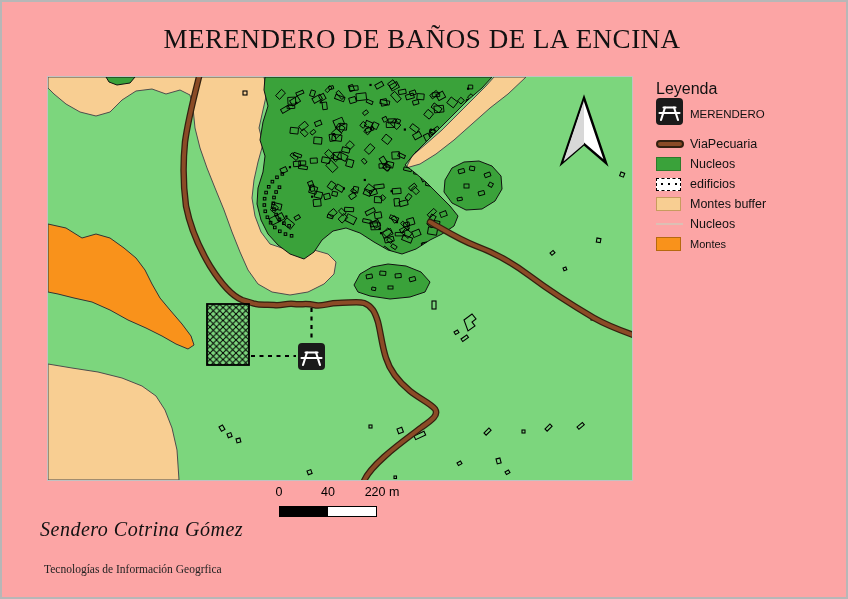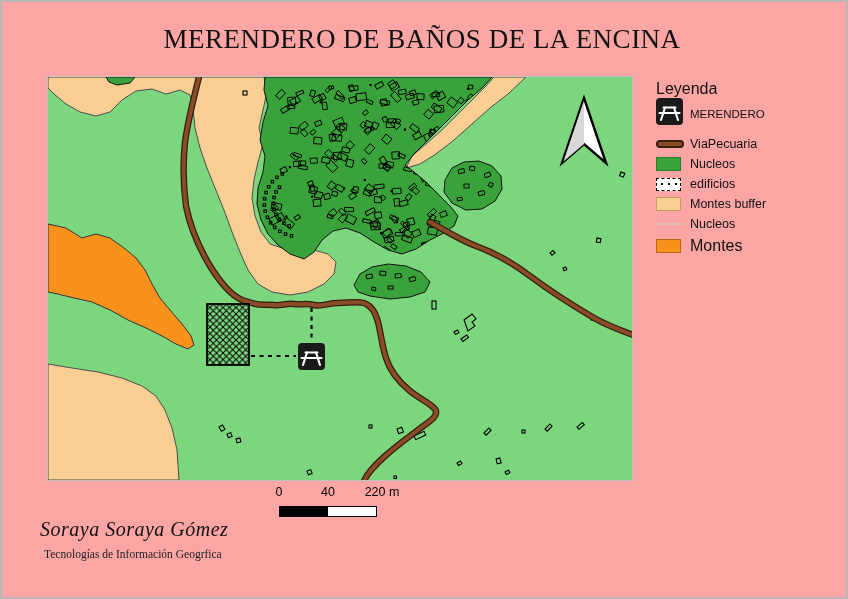--- a/index.html
+++ b/index.html
@@ -45,21 +45,21 @@
   #scalebar{position:absolute;left:250px;top:483px;width:180px;height:36px;}
   .sb-label{position:absolute;top:0;font-size:12.5px;color:#000;transform:translateX(-50%);}
   #sb-bar{position:absolute;left:27px;top:21px;width:98px;height:11px;
     border:1px solid #000;display:flex;box-sizing:border-box;}
   #sb-black{width:50%;height:100%;background:#000;}
   #sb-white{width:50%;height:100%;background:#fff;}
   
   #credits{position:absolute;left:38px;top:516px;color:#111;}
   #credit-author{font-family:"Liberation Serif",serif;font-style:italic;
     font-size:20px;letter-spacing:.5px;}
-  #credit-sub{font-family:"Liberation Serif",serif;font-size:11.5px;margin-top:7px;
+  #credit-sub{font-family:"Liberation Serif",serif;font-size:11.5px;margin-top:22px;
     margin-left:4px;color:#222;}
 </style>
 </head>
 <body>
 
 <div id="page">
 
   <div id="map-title">MERENDERO DE BAÑOS DE LA ENCINA</div>
 
   <div id="map-frame">
@@ -431,33 +431,33 @@
         <div class="lg-row row-sendero">
           <div class="lg-sym">
             <div class="sw sw-line" style="background: rgb(221, 191, 180);"></div>
           </div>
           <span class="lg-label" style="font-size: 12.5px;">Nucleos</span>
         </div>
         <div class="lg-row row-montes">
           <div class="lg-sym">
             <div class="sw sw-rect" style="background: rgb(249, 146, 27); border-color: rgb(181, 105, 15);"></div>
           </div>
-          <span class="lg-label" style="font-size: 16px;">Montes</span>
+          <span class="lg-label" style="font-size: 11px;">Montes</span>
         </div>
       </div>
   </div>
 
   <div id="scalebar">
     <span class="sb-label" style="left:27px">0</span>
     <span class="sb-label" style="left:76px">40</span>
     <span class="sb-label" style="left:130px">220 m</span>
     <div id="sb-bar">
       <div id="sb-black"></div>
       <div id="sb-white"></div>
     </div>
   </div>
 
   <div id="credits">
-    <div id="credit-author">Soraya Soraya Gómez</div>
+    <div id="credit-author">Sendero Cotrina Gómez</div>
     <div id="credit-sub">Tecnologías de Información Geogrfica</div>
   </div>
 
 </div>
 
 </body></html>

